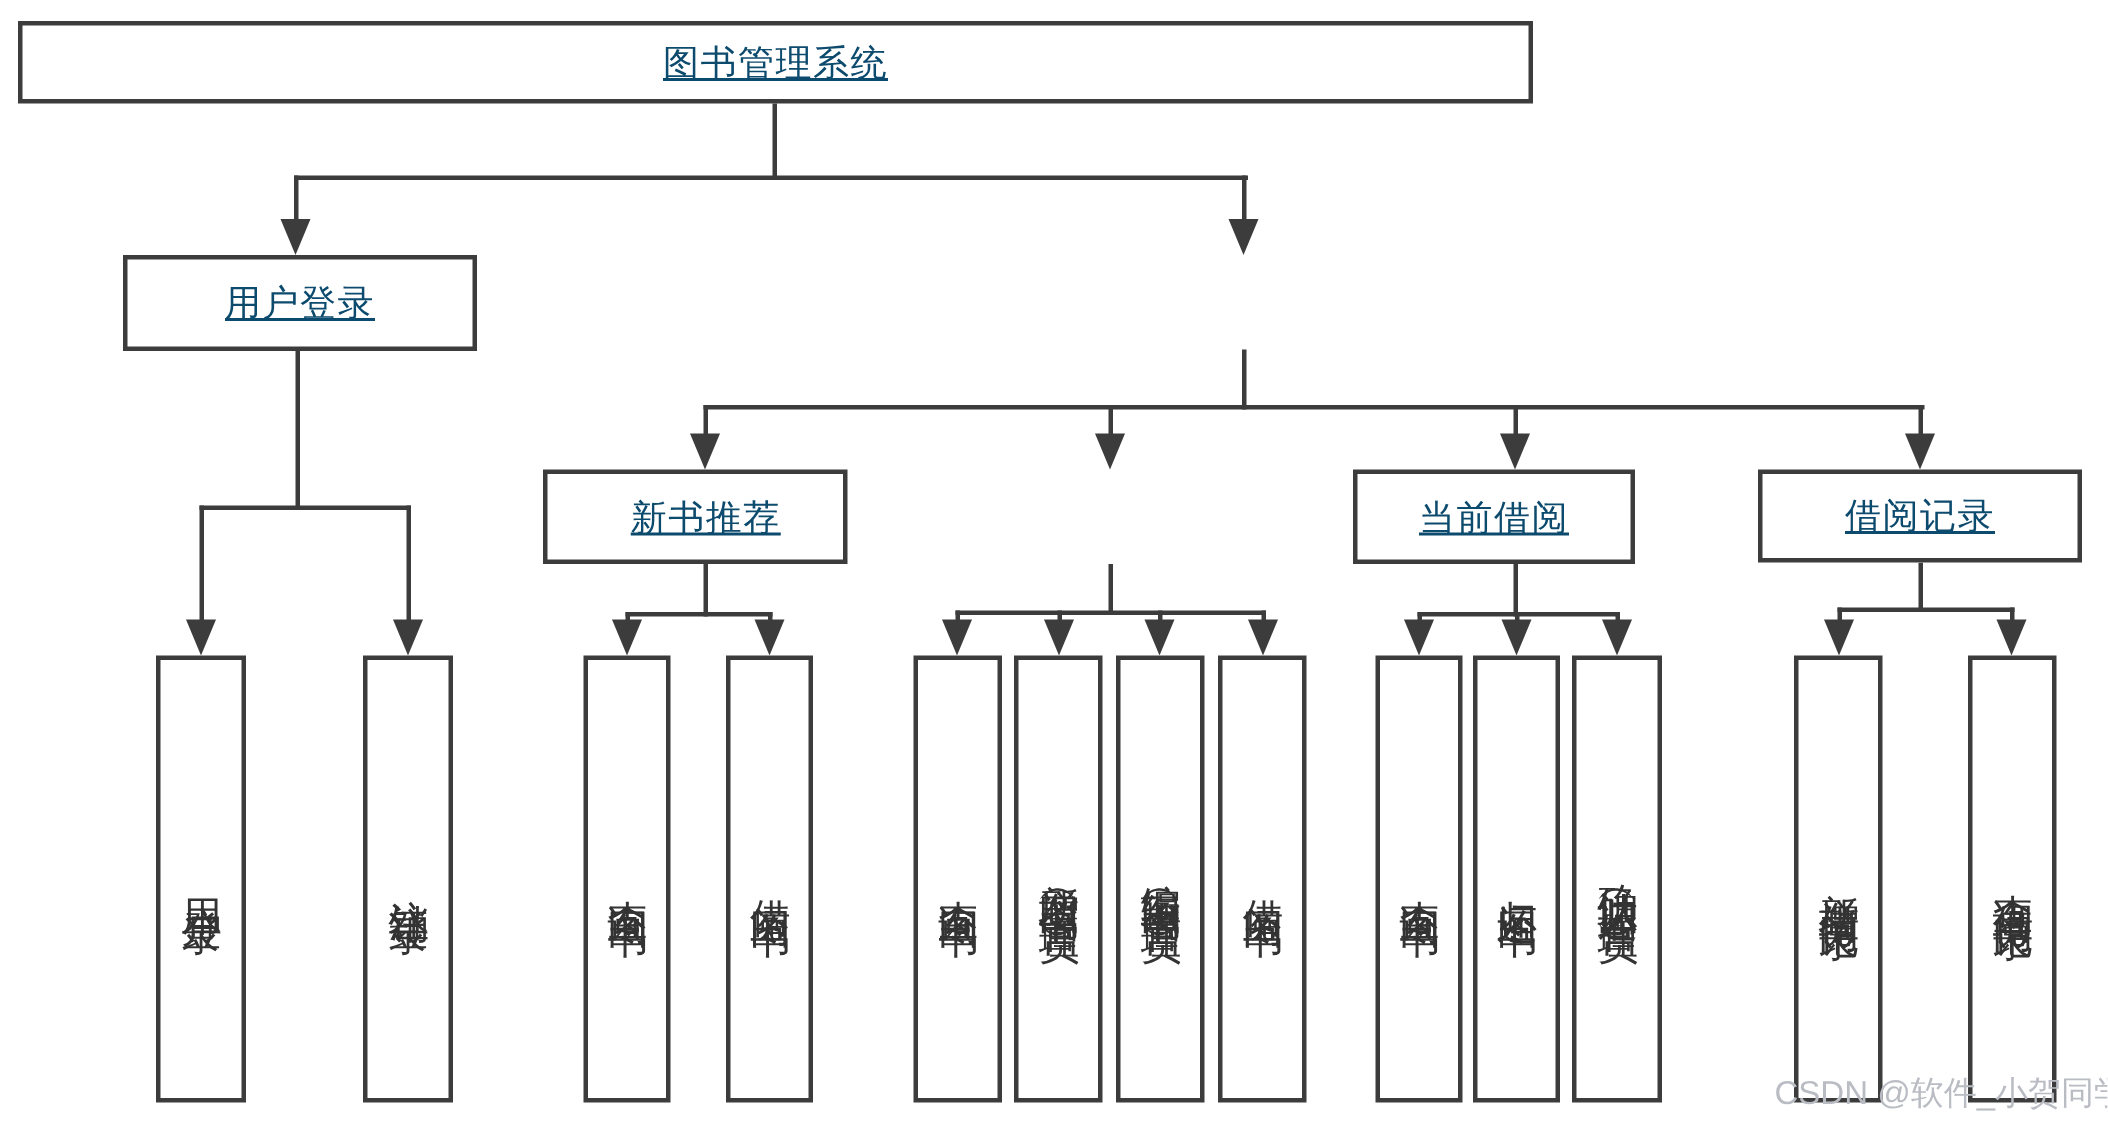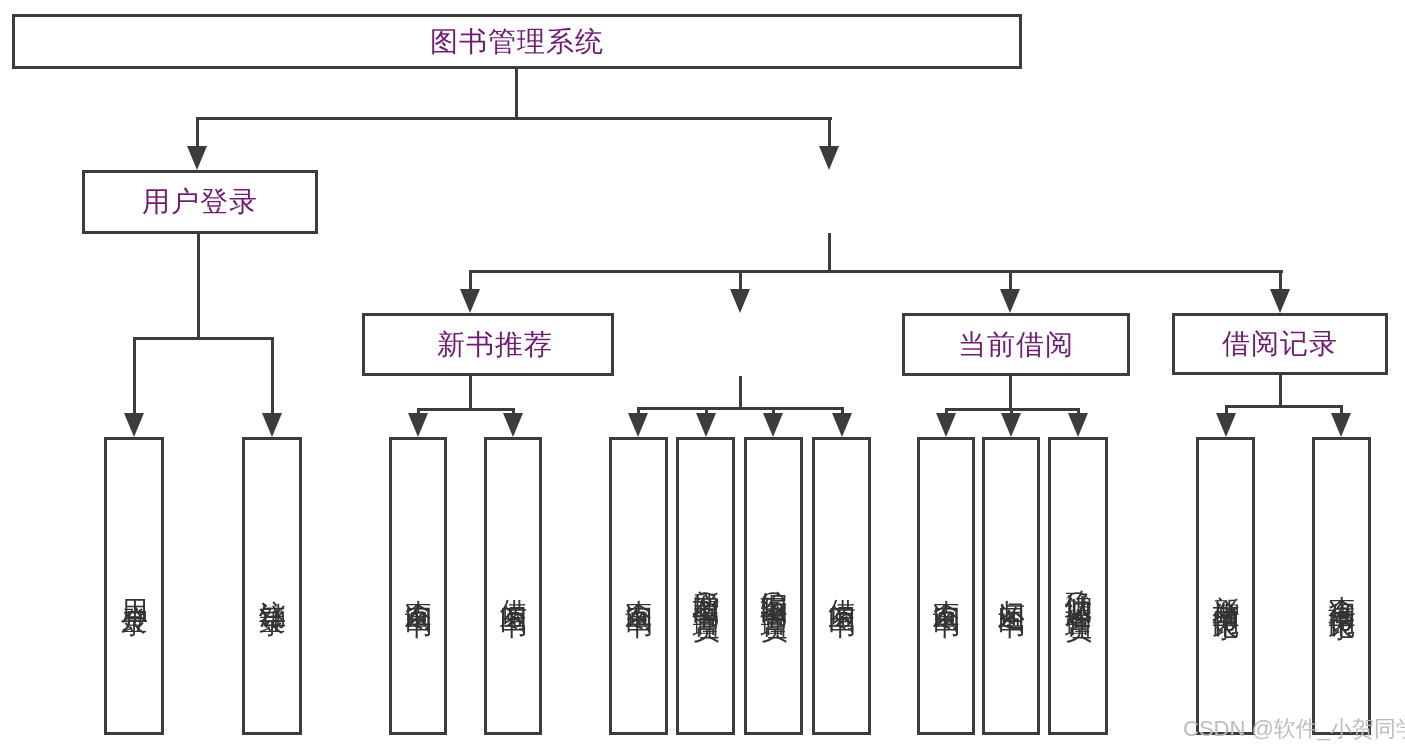--- a/index.html
+++ b/index.html
@@ -13,24 +13,25 @@
   
   .node{
     position:absolute;
     box-sizing:border-box;
     background:#ffffff;
     border:3px solid #3c3c3c;
     display:flex;align-items:center;justify-content:center;
     color:#333333;
   }
   .node.h span{
-    font-size:28px;
+    font-size:24px;
     letter-spacing:1px;
     white-space:nowrap;
-    color:#701a75;
+    color:#0c4a6e;
+    text-decoration:underline;
   }
   .node.v span{
     writing-mode:vertical-rl;
     text-orientation:mixed;
     font-size:27px;
     letter-spacing:4px;
     line-height:1.0;
     color:#333333;
   }
   
@@ -118,24 +119,24 @@
   <div class="ahead" style="left:1331px;top:413px;"></div>
 
   <div class="node h" style="left:12px;top:14px;width:1010px;height:55px;">
     <span>图书管理系统</span>
   </div>
 
   <div class="node h" style="left:82px;top:170px;width:236px;height:64px;">
     <span>用户登录</span>
   </div>
 
-  <div class="node h" style="left:362px;top:313px;width:252px;height:63px;padding-left:14px;">
+  <div class="node h" style="left:362px;top:313px;width:203px;height:63px;padding-left:14px;">
     <span>新书推荐</span>
   </div>
-  <div class="node h" style="left:902px;top:313px;width:228px;height:63px;">
+  <div class="node h" style="left:902px;top:313px;width:188px;height:63px;">
     <span>当前借阅</span>
   </div>
   <div class="node h" style="left:1172px;top:313px;width:216px;height:62px;justify-content:center;">
     <span>借阅记录</span>
   </div>
 
   <div class="node v" style="left:104px;top:437px;width:60px;height:298px;">
     <span>用户登录</span>
   </div>
   <div class="node v" style="left:242px;top:437px;width:60px;height:298px;">

